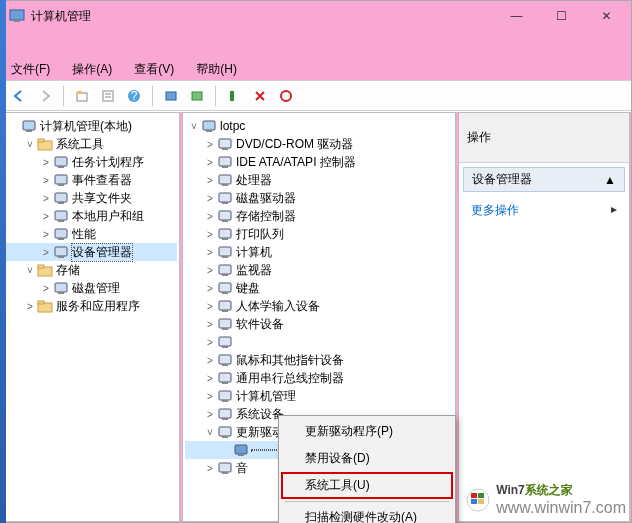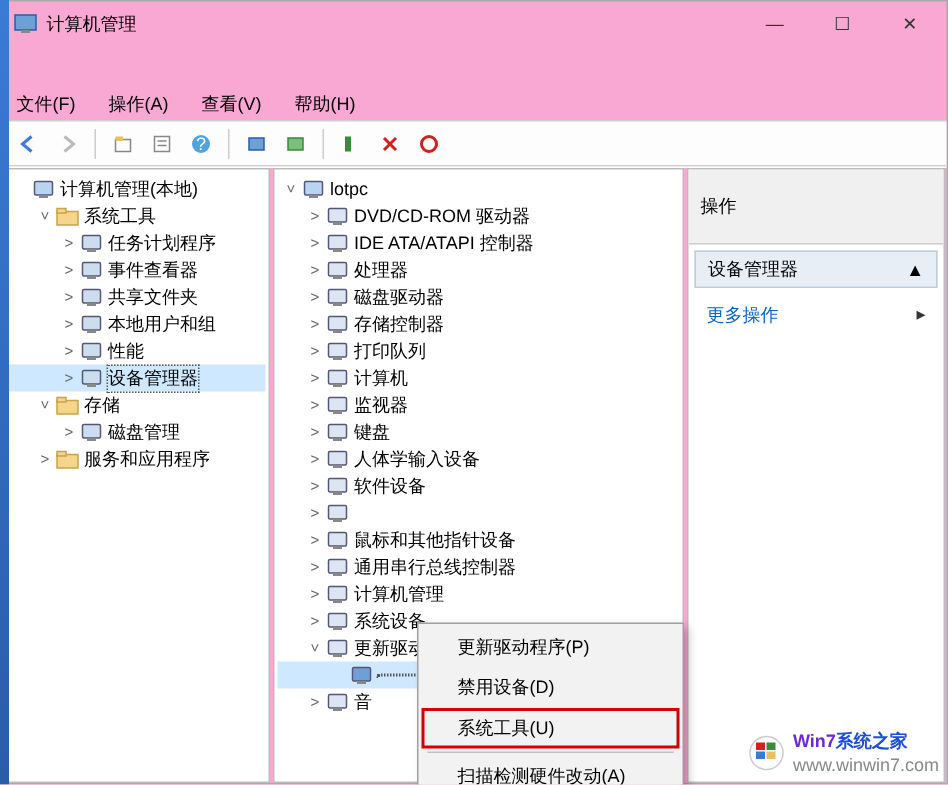--- a/index.html
+++ b/index.html
@@ -30,22 +30,22 @@
 .indent1 { padding-left: 18px; }
 .indent2 { padding-left: 34px; }
 .right-head { background: #f0f0f0; border-bottom: 1px solid #d0d0d0; padding: 16px 8px; font-weight: 400; }
 .right-acc { background: #e8eef6; border: 1px solid #bcd; margin: 4px; padding: 3px 8px; display: flex; justify-content: space-between; align-items: center; }
 .right-link { padding: 6px 12px; color: #0066cc; }
 .ctxmenu { position: absolute; left: 278px; top: 415px; width: 178px; background: #f2f2f2; border: 1px solid #a0a0a0; box-shadow: 3px 3px 6px rgba(0,0,0,.25); padding: 2px; z-index: 10; }
 .ctxitem { padding: 5px 24px; background: #f2f2f2; }
 .ctxitem.hl { border: 2px solid #d40000; padding: 3px 22px; }
 .ctxsep { height: 1px; background: #c0c0c0; margin: 2px 4px; }
 .watermark { position: absolute; right: 6px; bottom: 6px; font-size: 13px; color: #555; display: flex; align-items: center; gap: 4px; z-index: 5; }
-.watermark .wm1 { color: #6d28d9; font-weight: bold; }
-.watermark .wm2 { color: #1d4ed8; font-weight: bold; }
+.watermark .wm1 { color: #404040; font-weight: bold; }
+.watermark .wm2 { color: #4d7c0f; font-weight: bold; }
 svg { display: block; }
 .leftedge { position: absolute; left: 0; top: 0; width: 6px; height: 523px; background: linear-gradient(#3a7bd5, #2a5ca8); z-index: 20; }
 </style>
 </head>
 <body>
 
 <div class="leftedge"></div>
 
 <div class="window">
   <div class="titlebar">
@@ -479,15 +479,15 @@
 <div class="watermark">
   <svg width="28" height="24">
       <circle cx="14" cy="12" r="11" fill="#fff" stroke="#ccc"></circle>
       <rect x="7" y="5" width="6" height="5" fill="#d02020"></rect>
       <rect x="14" y="5" width="6" height="5" fill="#3a8a3a"></rect>
       <rect x="7" y="11" width="6" height="5" fill="#3a7bd5"></rect>
       <rect x="14" y="11" width="6" height="5" fill="#e8c060"></rect>
     </svg>
   <span>
     <span class="wm1">Win7</span><span class="wm2">系统之家</span><br>
-    <span style="font-size:12px;color:#888">www.winwin7.com</span>
+    <span style="font-size:16px;color:#888">www.winwin7.com</span>
   </span>
 </div>
 
 </body></html>

